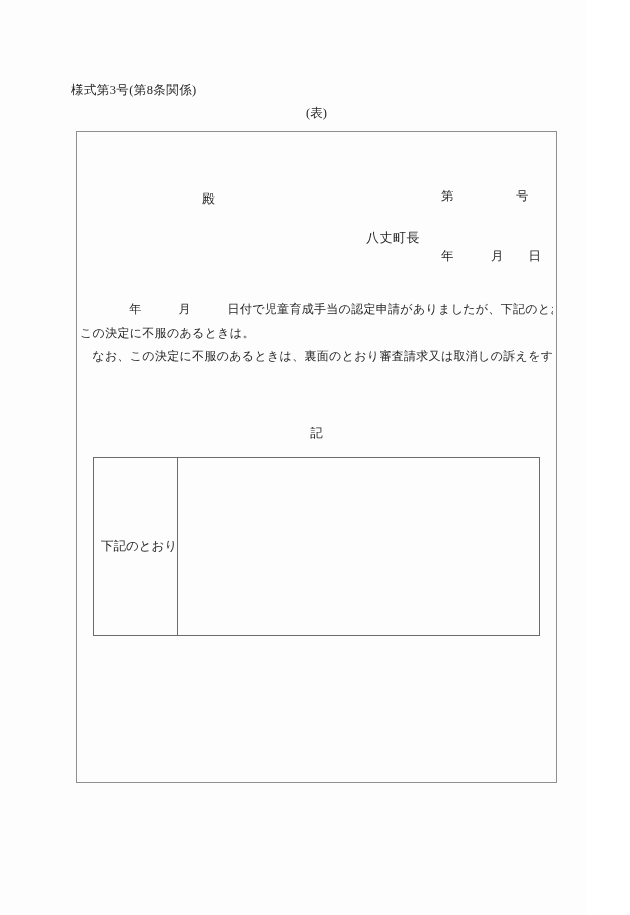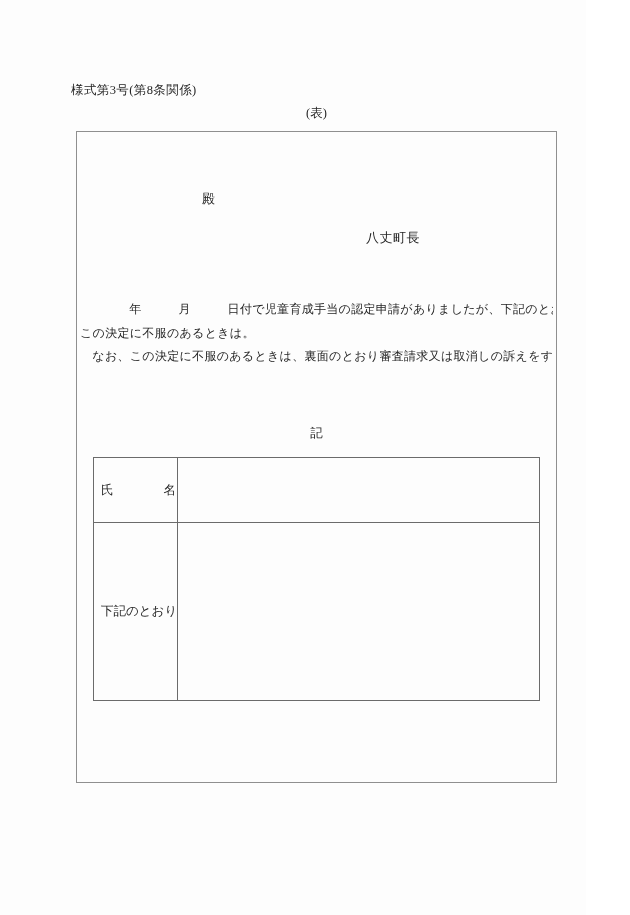--- a/index.html
+++ b/index.html
@@ -83,40 +83,40 @@
 <body>
 
 <div class="page">
 
   <div class="form-ref">様式第3号(第8条関係)</div>
 
   <div class="side-label">(表)</div>
 
   <div class="doc-box">
 
+    <div class="doc-header">
+      <div>第　　　　　号</div>
+      <div>年　　　月　　日</div>
+    </div>
 
     <div class="addressee">殿</div>
 
     <div class="issuer">八丈町長</div>
 
 
     <div class="body-text">
       <div class="body-line">　　　　年　　　月　　　日付で児童育成手当の認定申請がありましたが、下記のとおり</div>
       <div class="body-line">この決定に不服のあるときは。</div>
       <div class="body-line">　なお、この決定に不服のあるときは、裏面のとおり審査請求又は取消しの訴えをする</div>
     </div>
 
     <div class="record-marker">記</div>
 
     <div class="detail-table">
 
-      <div class="trow trow-1">
-        <div class="tlabel">氏　　　　名</div>
-        <div class="tvalue"></div>
-      </div>
 
 
       <div class="trow trow-3">
         <div class="tlabel">下記のとおり</div>
         <div class="tvalue"></div>
       </div>
 
     </div>
 
   </div>

